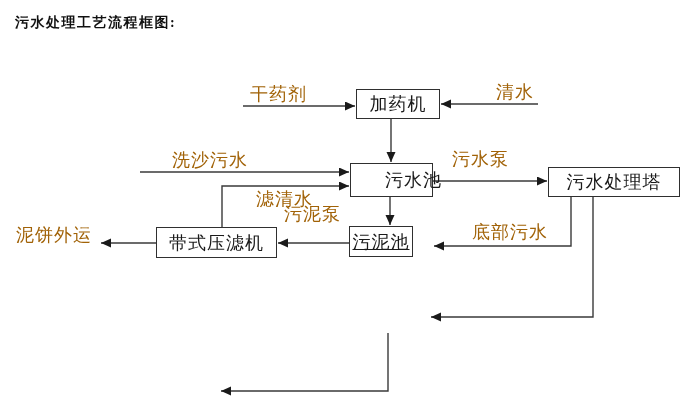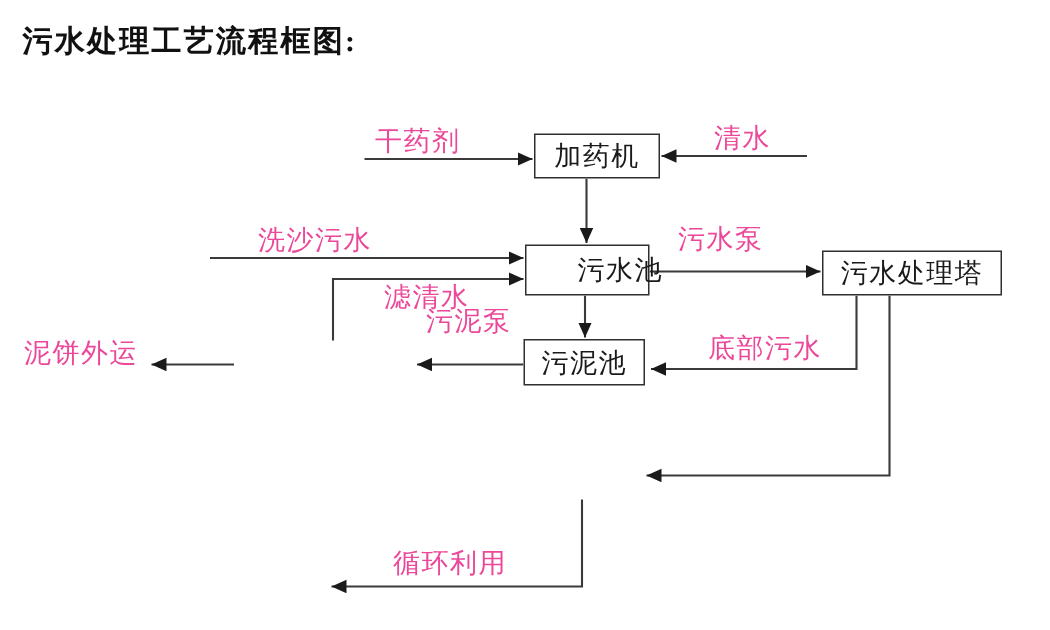--- a/index.html
+++ b/index.html
@@ -13,21 +13,21 @@
     height: 420px;
     background: #ffffff;
     font-family: "Liberation Sans", sans-serif;
     overflow: hidden;
   }
   .title {
     position: absolute;
     left: 15px;
     top: 14px;
     margin: 0;
-    font-size: 20px;
+    font-size: 14px;
     font-weight: bold;
     letter-spacing: 1.5px;
     color: #111111;
     font-family: "Liberation Serif", serif;
     white-space: nowrap;
   }
   .lines {
     position: absolute;
     left: 0;
     top: 0;
@@ -44,21 +44,21 @@
     justify-content: center;
     font-size: 18px;
     letter-spacing: 1px;
     color: #1a1a1a;
     white-space: nowrap;
   }
   .elabel {
     position: absolute;
     font-size: 18px;
     letter-spacing: 1px;
-    color: #ec4899;
+    color: #a16207;
     white-space: nowrap;
     line-height: 1;
   }
 </style>
 </head>
 <body>
 
 <div class="canvas">
 
   <h1 class="title">污水处理工艺流程框图:</h1>
@@ -84,33 +84,35 @@
   </svg>
 
   <div class="node" style="left:356px; top:89px; width:84px; height:30px;font-family:Liberation Serif, serif;">
     <span>加药机</span>
   </div>
 
   <div class="node" style="left:350px; top:163px; width:83px; height:34px;padding-left:44px;">
     <span>污水池</span>
   </div>
 
-  <div class="node" style="left:548px; top:167px; width:120px; height:30px;">
+  <div class="node" style="left:548px; top:167px; width:132px; height:30px;">
     <span>污水处理塔</span>
   </div>
 
-  <div class="node" style="left:349px; top:226px; width:81px; height:31px;">
+  <div class="node" style="left:349px; top:226px; width:64px; height:31px;text-decoration:underline;">
     <span>污泥池</span>
   </div>
 
+  <div class="node" style="left:156px; top:227px; width:121px; height:31px;">
+    <span>带式压滤机</span>
+  </div>
 
 
   <span class="elabel" style="left:250px; top:85px;">干药剂</span>
-  <span class="elabel" style="left:476px; top:83px;">清水</span>
+  <span class="elabel" style="left:496px; top:83px;">清水</span>
   <span class="elabel" style="left:172px; top:151px;">洗沙污水</span>
   <span class="elabel" style="left:452px; top:150px;">污水泵</span>
   <span class="elabel" style="left:256px; top:191px;font-family:Liberation Mono, monospace;">滤清水</span>
   <span class="elabel" style="left:472px; top:223px;">底部污水</span>
   <span class="elabel" style="left:284px; top:205px;">污泥泵</span>
   <span class="elabel" style="left:16px; top:226px;">泥饼外运</span>
-  <span class="elabel" style="left:262px; top:366px;">循环利用</span>
 
 </div>
 
 </body></html>

